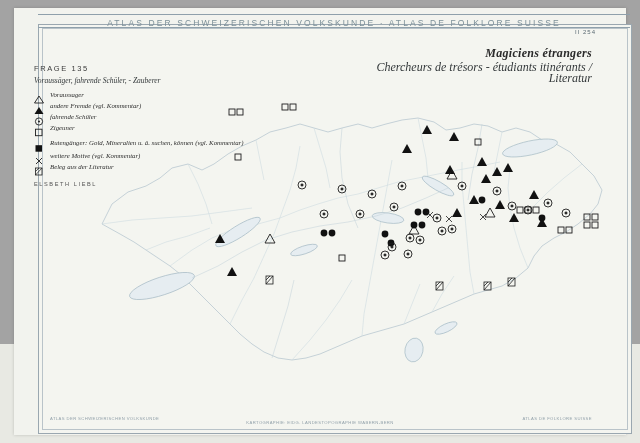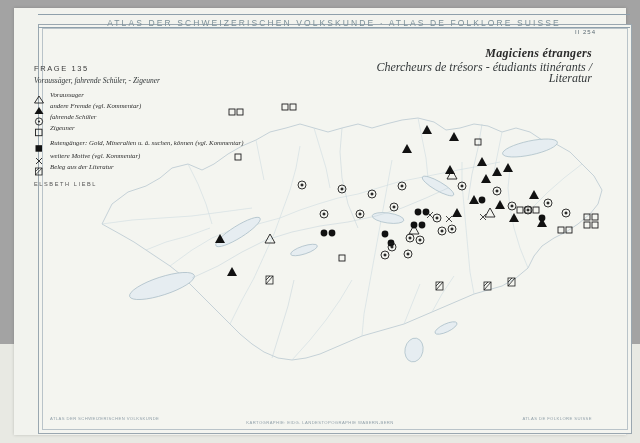--- a/index.html
+++ b/index.html
@@ -401,21 +401,21 @@
                 <line x1="438" y1="186" x2="444" y2="192"></line>
                 <line x1="444" y1="186" x2="438" y2="192"></line>
               </g>
           </g>
         </g>
       </svg>
     </div>
 
     <div id="legend">
       <div class="frage">FRAGE 135</div>
-      <div class="sub-de">Voraussäger, fahrende Schüler, - Zigeuner</div>
+      <div class="sub-de">Voraussäger, fahrende Schüler, - Zauberer</div>
 
       <div class="legend-row">
         <span class="legend-sym">
           <svg width="16" height="9">
               <polygon points="5,1 9.5,8 0.5,8" fill="none" stroke="#1d1d1d" stroke-width="0.9"></polygon>
             </svg>
         </span>
         <span class="legend-label">Voraussager</span>
       </div>
 

